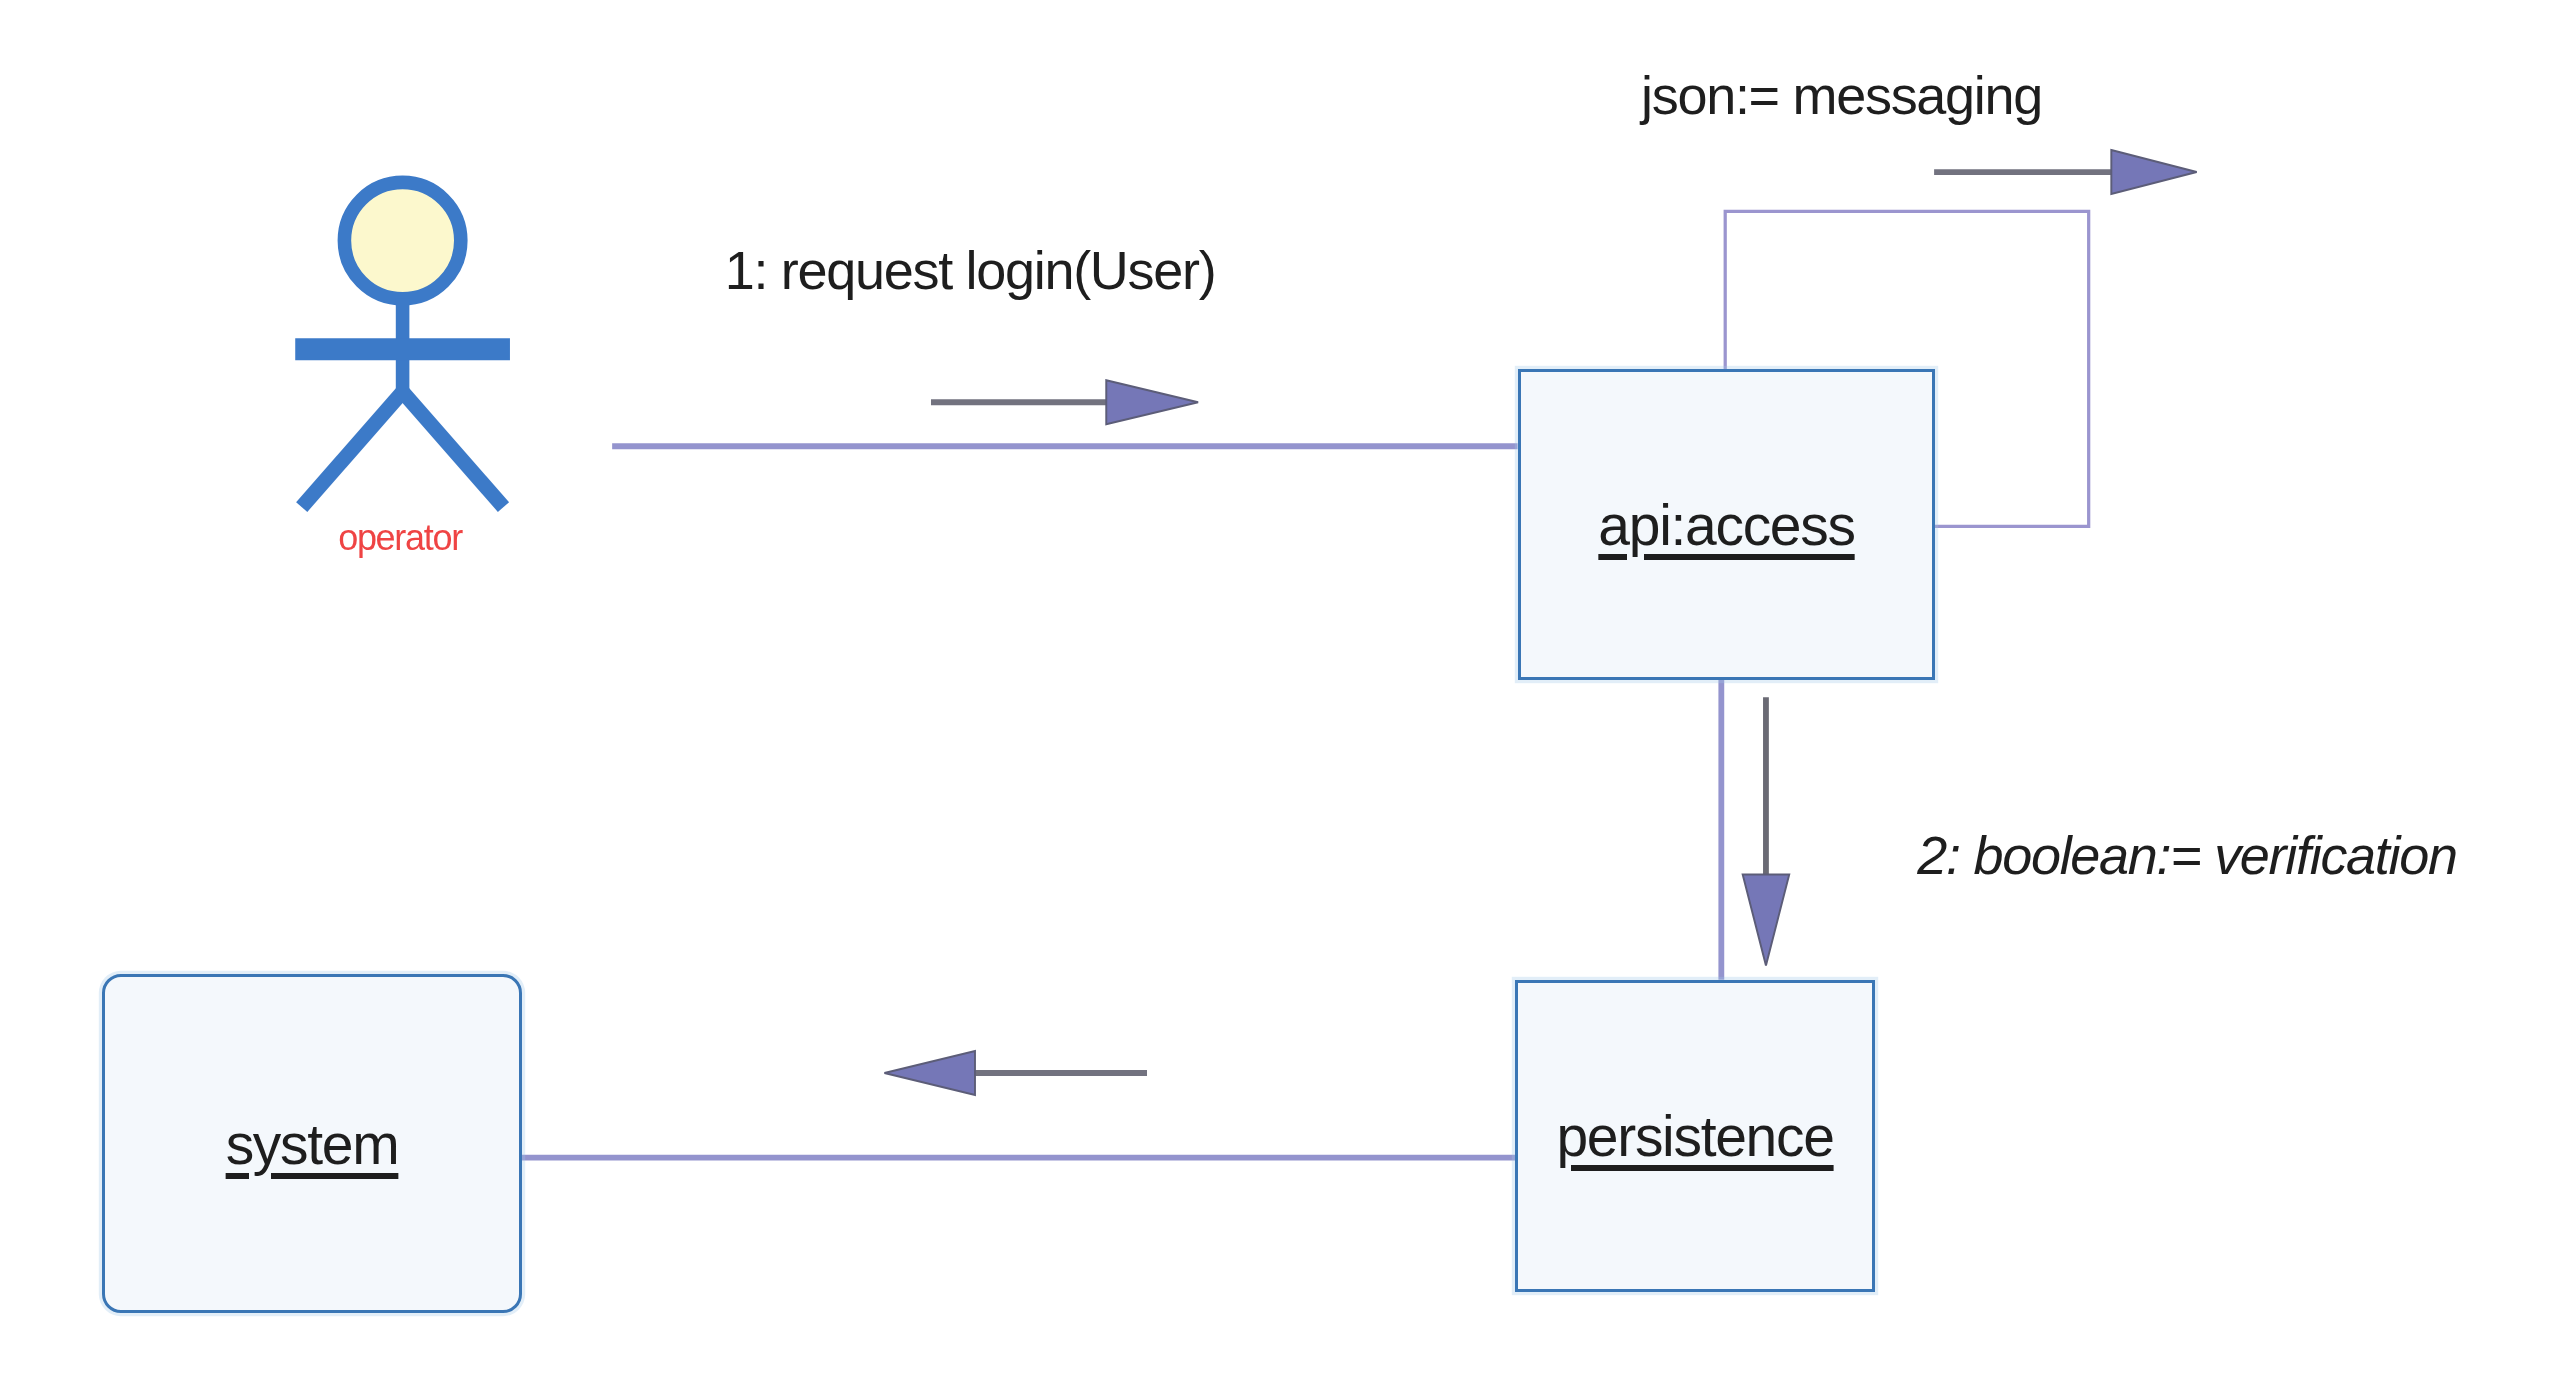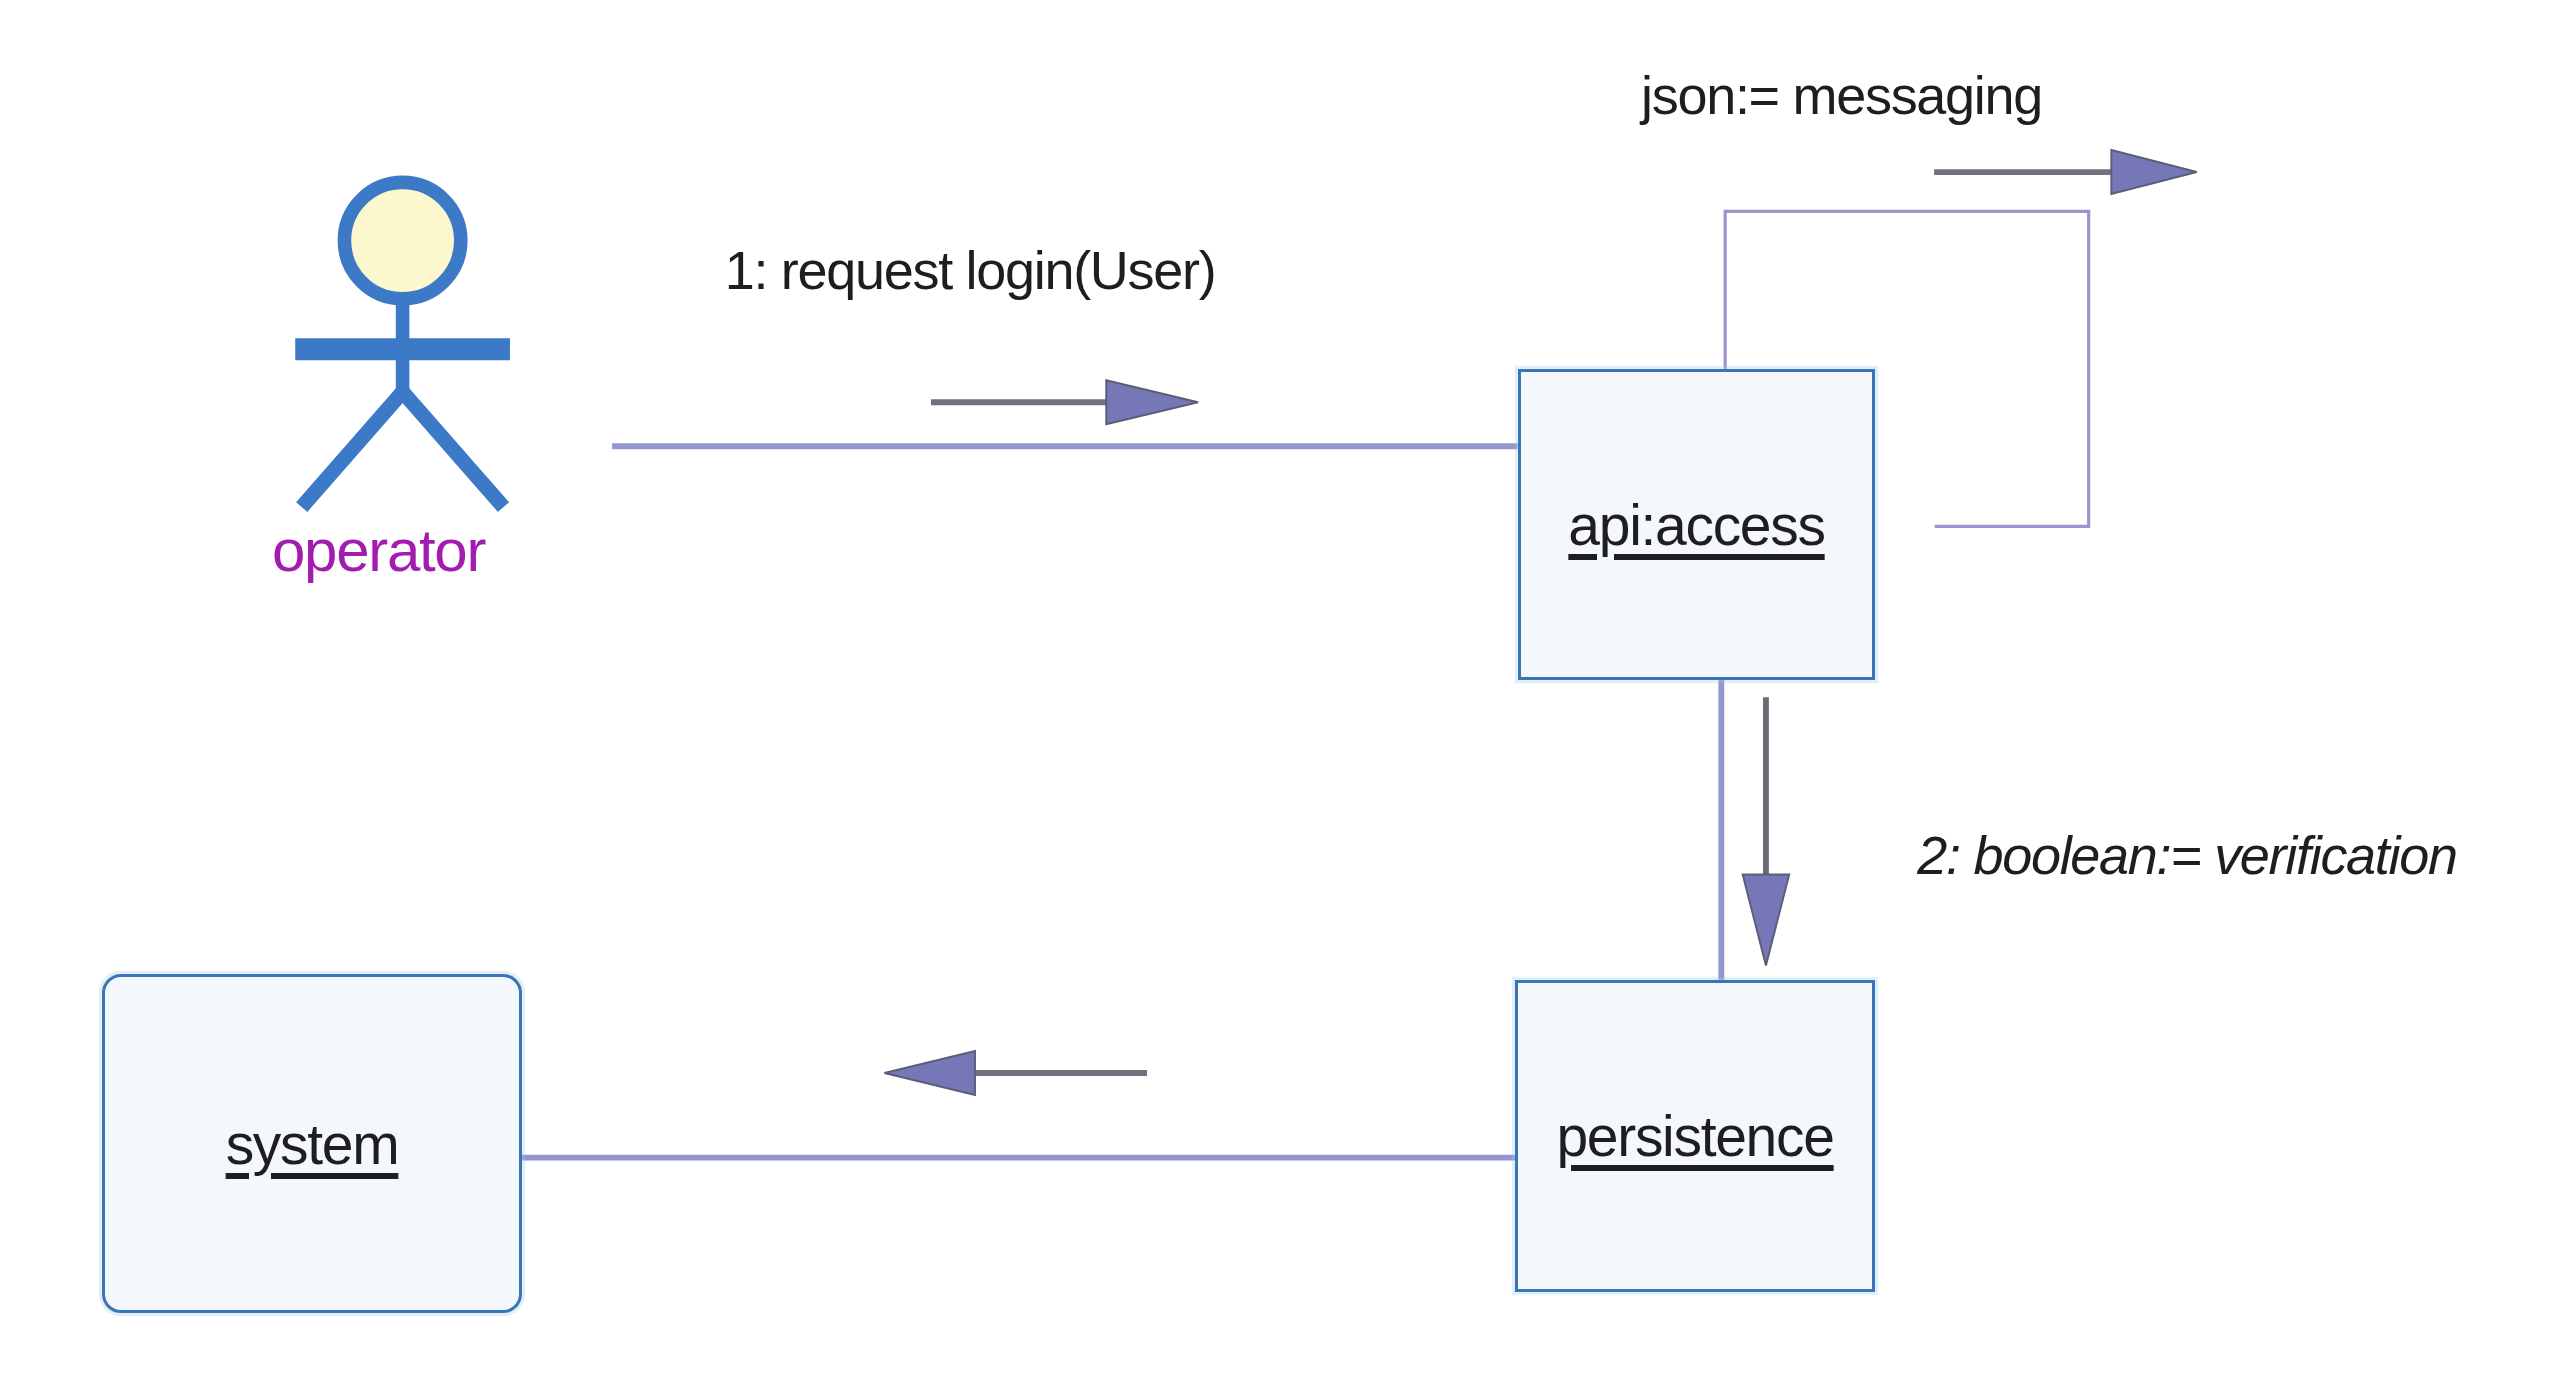--- a/index.html
+++ b/index.html
@@ -17,22 +17,22 @@
   }
   .obj .lbl {
     font-size:57px; letter-spacing:-1.3px; color:#1e1e1e; white-space:nowrap;
     text-decoration:underline; text-decoration-thickness:5.8px; text-underline-offset:9px;
   }
   .msg {
     position:absolute; font-size:54px; letter-spacing:-1.3px; color:#1e1e1e;
     white-space:nowrap; line-height:1.1; text-align:center;
   }
   .actor-name {
-    position:absolute; font-size:60px; letter-spacing:-1.3px; color:#a21caf;
-    white-space:nowrap; line-height:1.1; text-align:left;
+    position:absolute; font-size:36px; letter-spacing:-1.3px; color:#ef4444;
+    white-space:nowrap; line-height:1.1; text-align:center;
   }
 </style>
 </head>
 <body>
 
 <div class="canvas">
 
   <svg class="layer" viewBox="0 0 3982 2126">
 
     <g>
@@ -65,21 +65,21 @@
     </g>
 
     <line x1="806" y1="1790" x2="2342" y2="1790" stroke="#9494ce" stroke-width="9"></line>
 
     <g>
       <line x1="1503" y1="1659" x2="1773" y2="1659" stroke="#72727f" stroke-width="9"></line>
       <polygon points="1507,1625 1507,1693 1367,1659" fill="#7577b7" stroke="#5c5d78" stroke-width="3"></polygon>
     </g>
   </svg>
 
-  <div class="obj" style="left:1518px; top:369px; width:357px; height:311px;">
+  <div class="obj" style="left:1518px; top:369px; width:417px; height:311px;">
     <span class="lbl">api:access</span>
   </div>
 
   <div class="obj" style="left:1515px; top:980px; width:360px; height:312px;">
     <span class="lbl">persistence</span>
   </div>
 
   <div class="obj" style="left:102px; top:974px; width:420px; height:339px;border-radius:19px;">
     <span class="lbl">system</span>
   </div>

